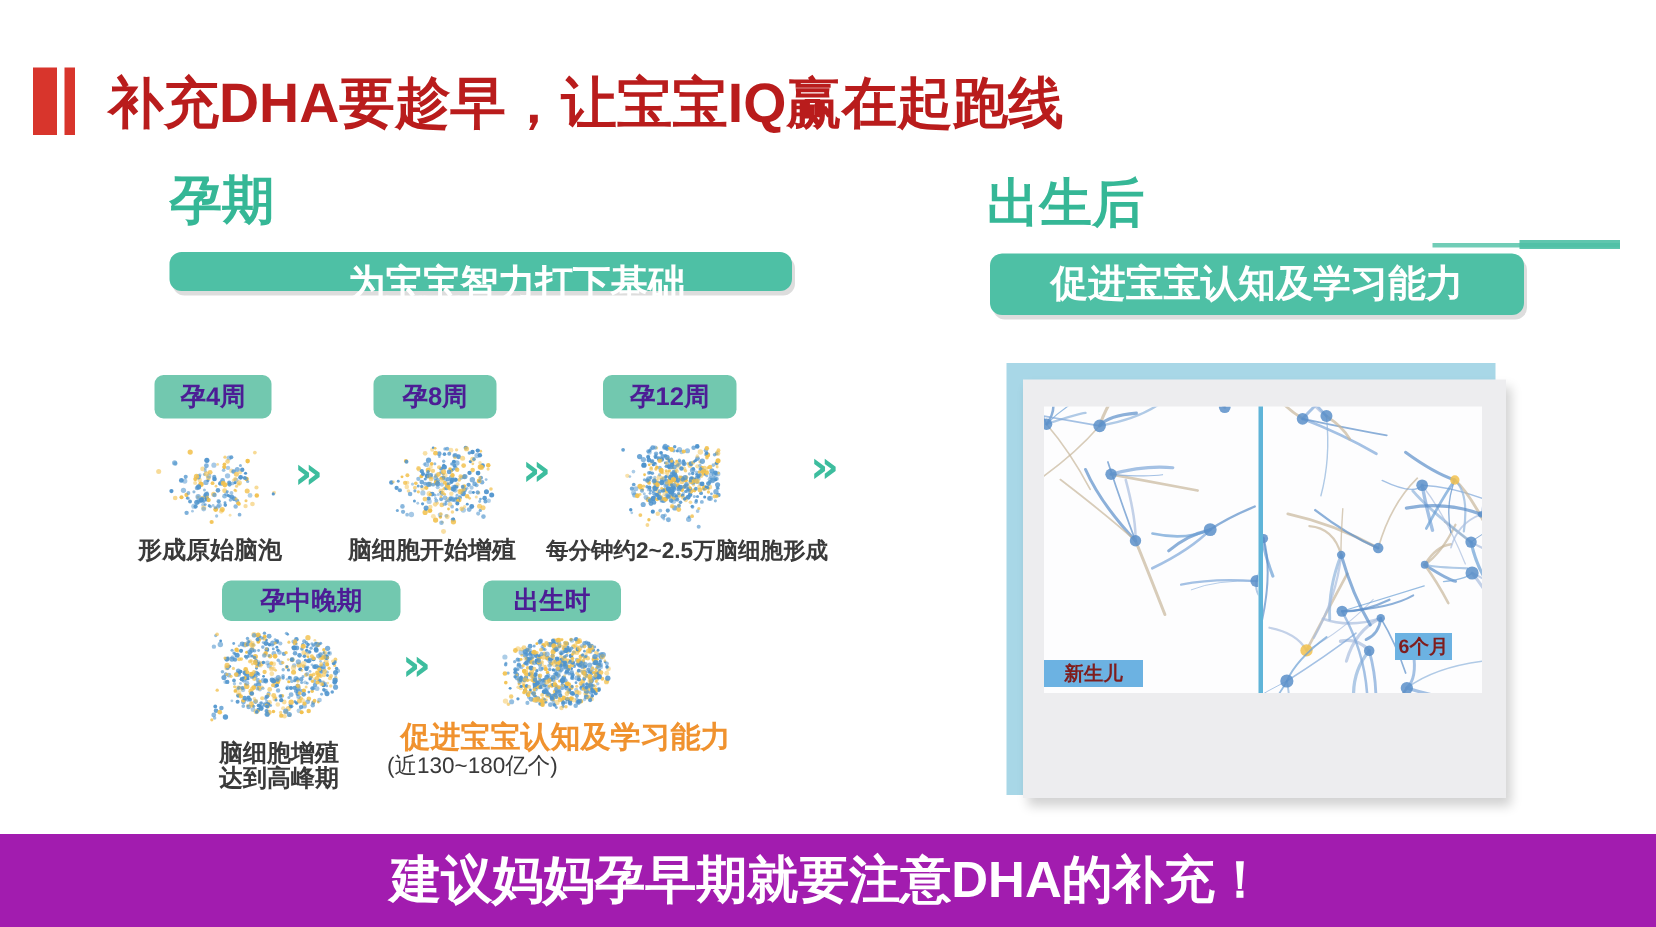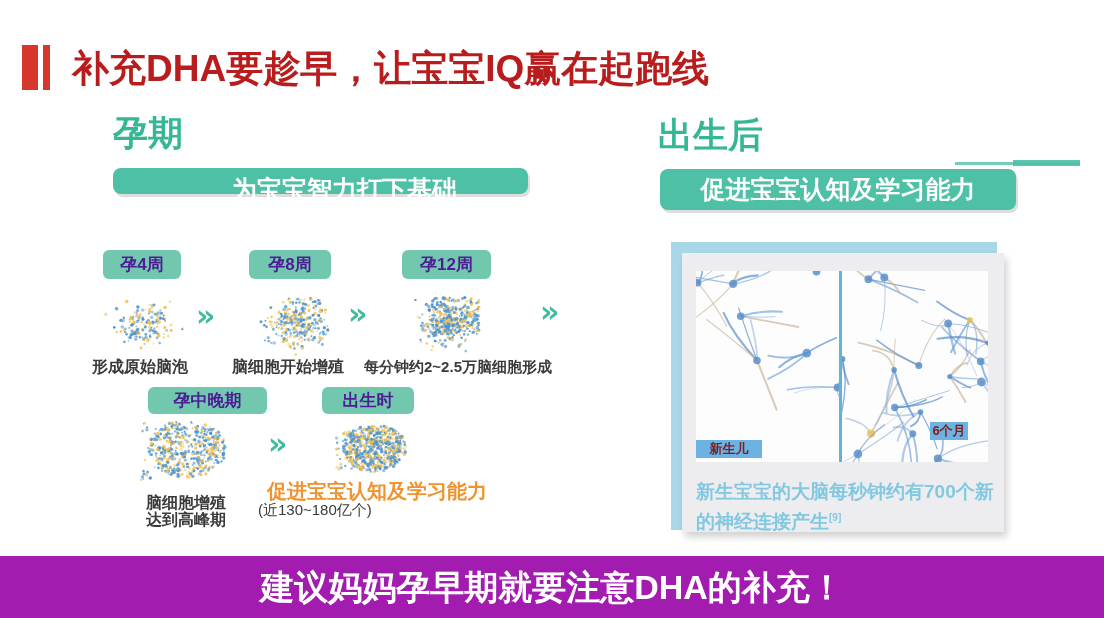--- a/index.html
+++ b/index.html
@@ -2257,18 +2257,15 @@
           <circle cx="15.9" cy="183.0" r="4.4" fill="#5b8fc9" fill-opacity="0.85"></circle>
           <path d="M145.3 71.9 Q129.8 77.9 125.3 94.1" stroke="#a9bede" stroke-width="1.12" fill="none" stroke-opacity="0.7" stroke-linecap="round"></path>
           <path d="M145.3 71.9 Q122.3 63.0 95.6 67.7" stroke="#5b8fc9" stroke-width="2.18" fill="none" stroke-opacity="0.7" stroke-linecap="round"></path>
           <path d="M145.3 71.9 Q172.0 77.5 193.8 88.2" stroke="#a9bede" stroke-width="1.45" fill="none" stroke-opacity="0.7" stroke-linecap="round"></path>
           <path d="M145.3 71.9 Q149.0 54.0 151.4 26.1" stroke="#a9bede" stroke-width="0.71" fill="none" stroke-opacity="0.7" stroke-linecap="round"></path>
           <circle cx="145.3" cy="71.9" r="2.1" fill="#5b8fc9" fill-opacity="0.85"></circle>
         </svg></div>
     <div class="abs img-label" id="img-label-newborn">新生儿</div>
     <div class="abs img-label" id="img-label-6mo">6个月</div>
   </div>
-  <div class="abs" id="card-caption">
-    <span>新生宝宝的大脑每秒钟约有700个新的神经连接产生</span><sup>[9]</sup>
-  </div>
 </div>
 
 <div class="abs" id="banner">建议妈妈孕早期就要注意DHA的补充！</div>
 
 </body></html>

